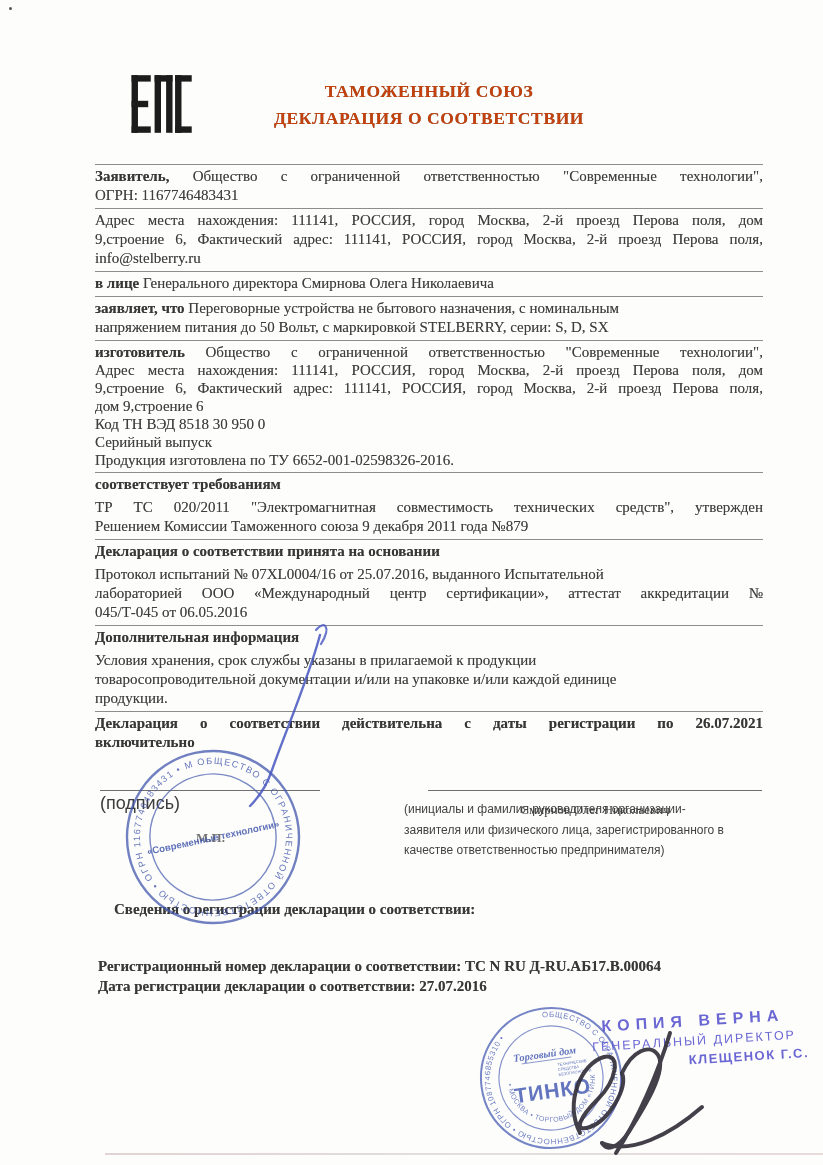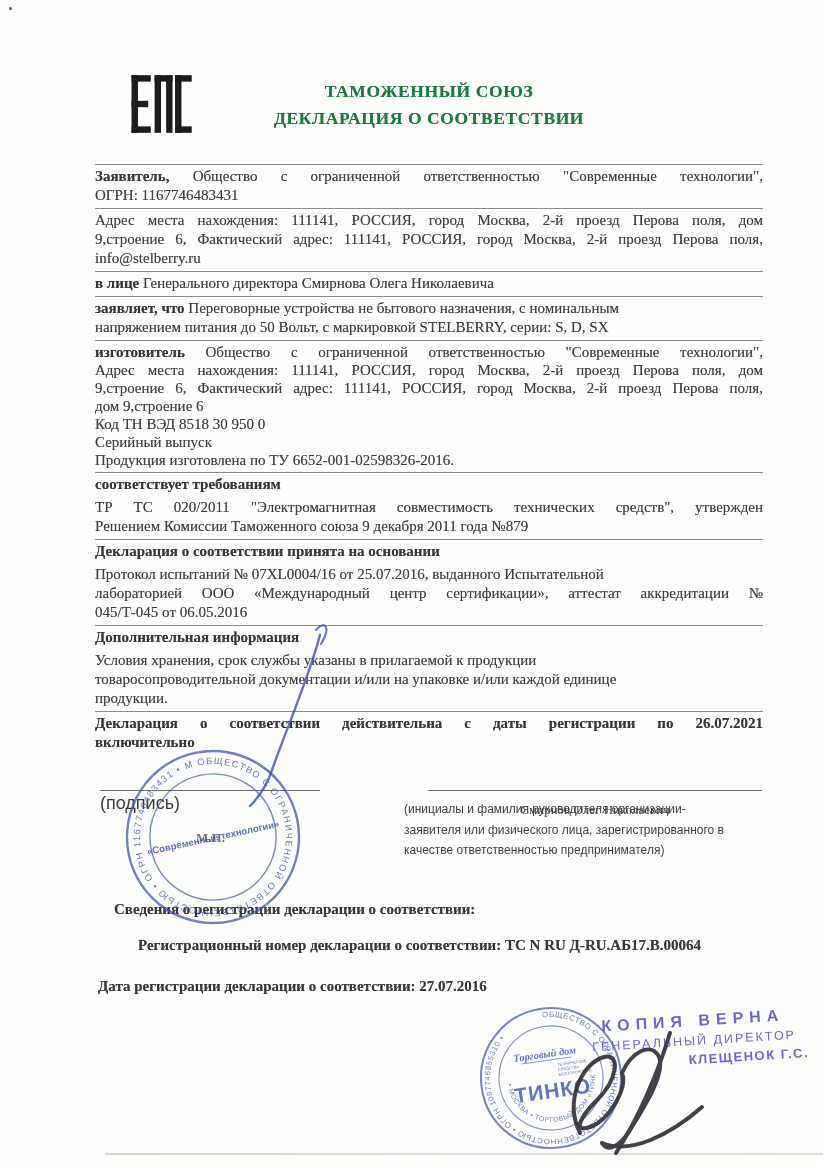--- a/index.html
+++ b/index.html
@@ -3,21 +3,21 @@
 <meta charset="utf-8">
 <style>
   html,body{margin:0;padding:0;background:#ffffff;}
   .page{position:relative;width:823px;height:1165px;background:#fdfdfc;overflow:hidden;
         font-family:"Liberation Serif","DejaVu Serif",serif;color:#3e3e3e;}
   .speck{position:absolute;left:9px;top:7px;width:3px;height:3px;background:#555;border-radius:50%;}
 
   
   .eac{position:absolute;left:129px;top:72px;}
   .titles{position:absolute;left:95px;top:78px;width:668px;text-align:center;}
-  .titles .t{font-weight:bold;font-size:17.5px;line-height:27px;color:#15803d;letter-spacing:.6px;
+  .titles .t{font-weight:bold;font-size:17.5px;line-height:27px;color:#c2410c;letter-spacing:.6px;
              text-shadow:0 0 .4px rgba(45,45,45,.55);}
 
   
   .tbl{position:absolute;left:95px;top:164px;width:668px;border-top:1px solid #8d8d8d;}
   .row{border-bottom:1px solid #8d8d8d;padding:2px 0 3px 0;}
   .row.noline{border-bottom:none;}
   .ln{font-size:15px;line-height:19px;text-shadow:0 0 .4px rgba(62,62,62,.5);}
   .ln.full{text-align:justify;text-align-last:justify;}
   .b{font-weight:bold;color:#373737;}
   .hd{font-weight:bold;color:#373737;margin-bottom:4px;}
@@ -148,21 +148,21 @@
     </text>
     <text x="95" y="99" text-anchor="middle" font-family="Liberation Sans, sans-serif" font-weight="bold" font-size="9.6" fill="rgba(62,84,170,.9)">«Современные технологии»</text>
   </svg>
 
   <svg class="penstroke" width="140" height="230" viewBox="0 0 140 230">
     <path d="M100,35 C88,80 66,130 52,170 C46,188 38,198 30,206" fill="none" stroke="#4656c0" stroke-width="2.4" stroke-linecap="round" opacity=".85"></path>
     <path d="M96,30 C104,20 112,26 101,44" fill="none" stroke="#4656c0" stroke-width="2.2" stroke-linecap="round" opacity=".8"></path>
   </svg>
 
   <div class="regline" style="top:901px;margin-left:16px;">Сведения о регистрации декларации о соответствии:</div>
-  <div class="regline" style="top:937px;margin-left:40px;">Регистрационный номер декларации о соответствии: ТС N RU Д-RU.АБ17.В.00064</div>
+  <div class="regline" style="top:958px;">Регистрационный номер декларации о соответствии: ТС N RU Д-RU.АБ17.В.00064</div>
   <div class="regline" style="top:978px;">Дата регистрации декларации о соответствии: 27.07.2016</div>
 
   <svg class="tinko" width="150" height="150" viewBox="0 0 150 150">
     <defs>
       <path id="ring2" d="M75,14 a61,61 0 1,1 -0.01,0"></path>
       <path id="arc2" d="M31,75 A44,44 0 0,0 119,75"></path>
     </defs>
     <circle cx="75" cy="75" r="70" fill="none" stroke="rgba(64,86,176,.8)" stroke-width="2"></circle>
     <circle cx="75" cy="75" r="52" fill="none" stroke="rgba(64,86,176,.7)" stroke-width="1.2"></circle>
     <text font-family="Liberation Sans, sans-serif" font-size="7.8" letter-spacing=".6" fill="rgba(64,86,176,.85)">

